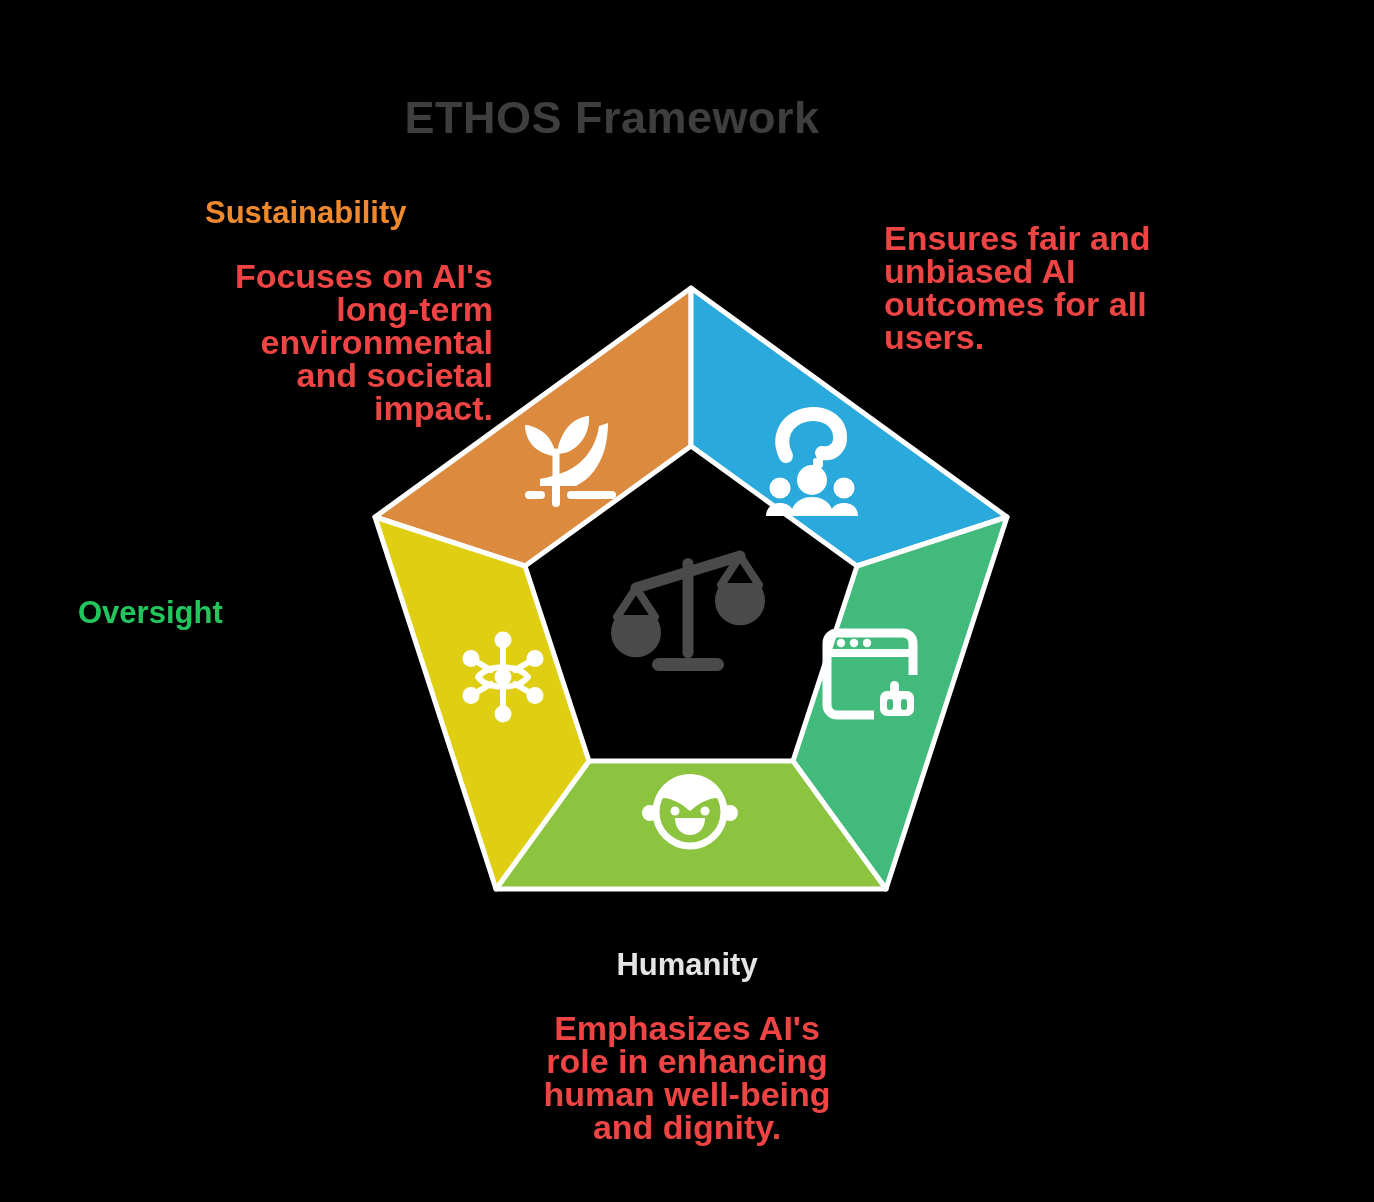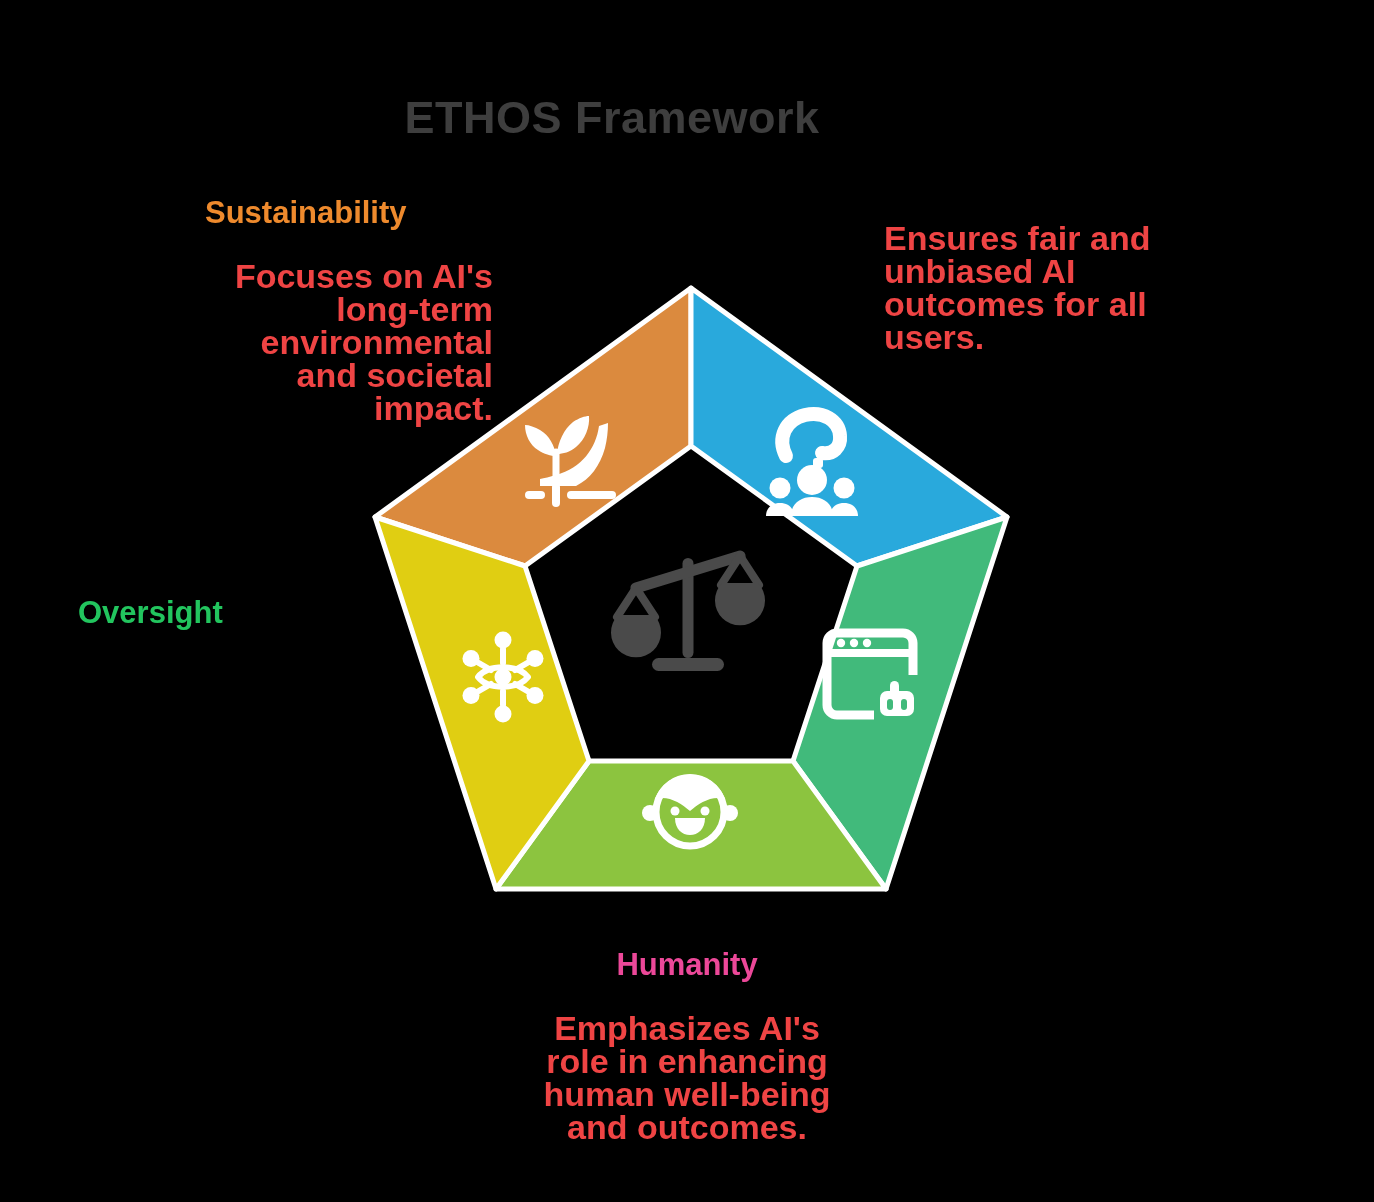--- a/index.html
+++ b/index.html
@@ -142,21 +142,21 @@
   </section>
 
   <section class="label-block block-equity">
     <p>Ensures fair and unbiased AI outcomes for all users.</p>
   </section>
 
   <section class="label-block block-transparency">
   </section>
 
   <section class="label-block block-humanity">
-    <h2 style="color: #ec4899;">Humanity</h2>
-    <p>Emphasizes AI's role in enhancing human well-being and outcomes.</p>
+    <h2 style="color: #e5e5e5;">Humanity</h2>
+    <p>Emphasizes AI's role in enhancing human well-being and dignity.</p>
   </section>
 
   <section class="label-block block-oversight">
     <h2 style="color: #22c55e;">Oversight</h2>
   </section>
 
 </div>
 
 </body></html>

